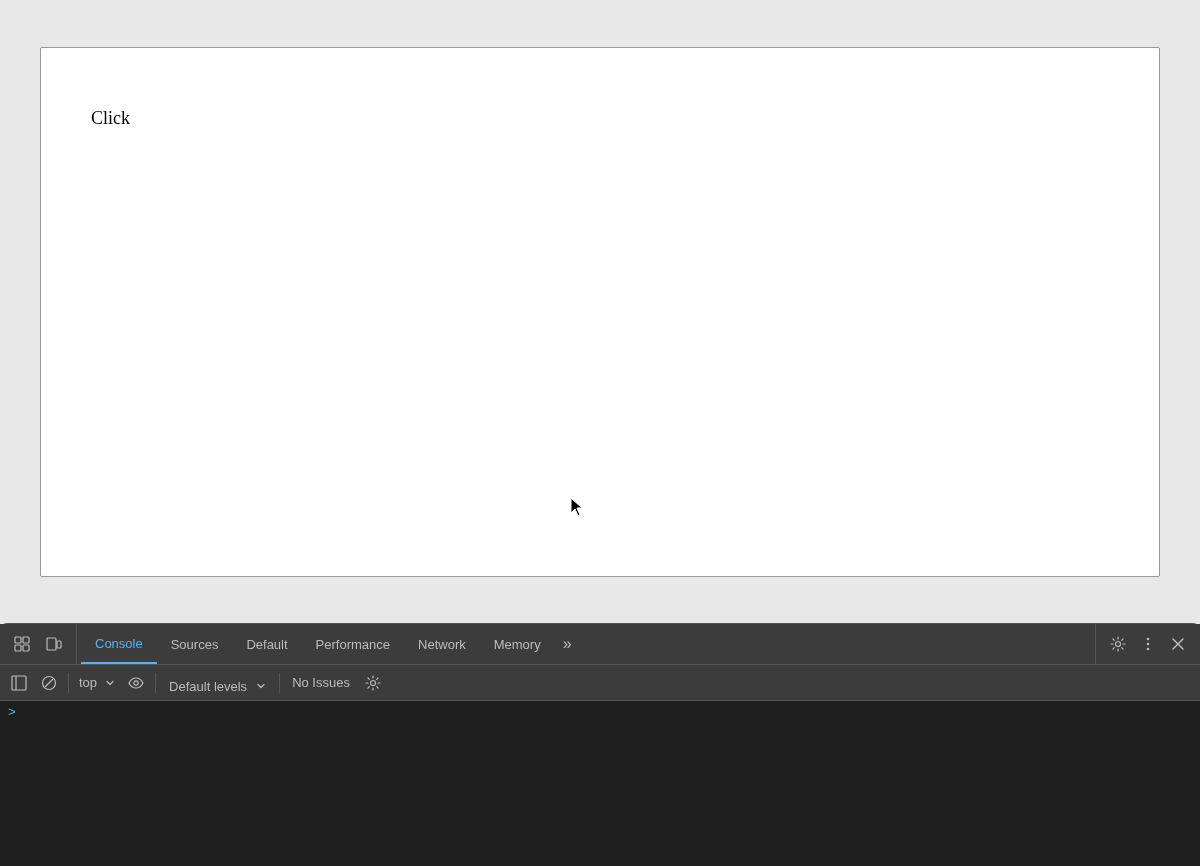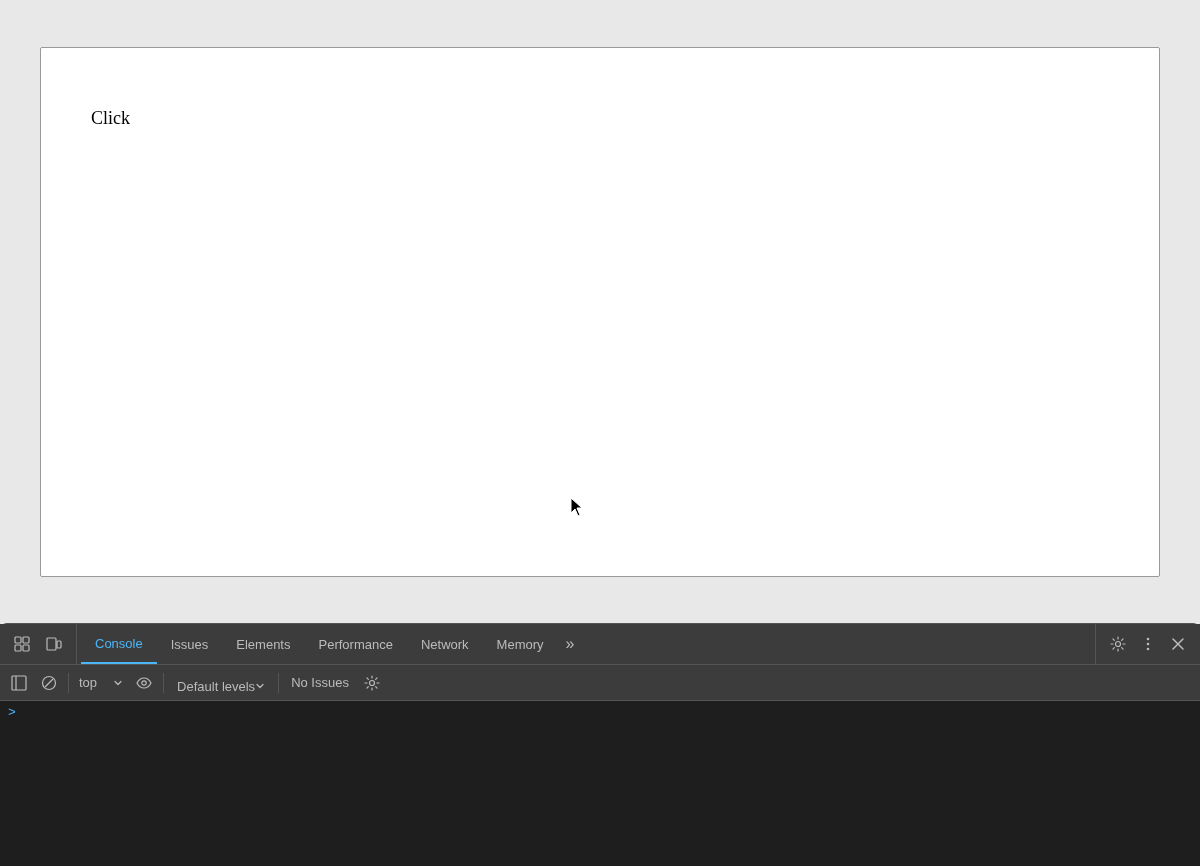--- a/index.html
+++ b/index.html
@@ -164,21 +164,21 @@
 
     .top-selector {
       display: flex;
       align-items: center;
       background: transparent;
       border: none;
       color: #bbb;
       font-size: 13px;
       cursor: pointer;
       padding: 0 4px;
-      gap: 16px;
+      gap: 8px;
     }
 
     .filter-container {
       flex: 1;
       display: flex;
       align-items: center;
       background: #2a2a2a;
       border: 1px solid #555;
       border-radius: 2px;
       height: 22px;
@@ -202,21 +202,21 @@
 
     .default-levels-btn {
       display: flex;
       align-items: center;
       background: transparent;
       border: 1px solid transparent;
       color: #bbb;
       font-size: 13px;
       cursor: pointer;
       padding: 2px 6px;
-      gap: 0;
+      gap: 9px;
       white-space: nowrap;
       border-radius: 2px;
       margin-top: 7px;
     }
 
     .no-issues-btn {
       display: flex;
       align-items: flex-start;
       background: transparent;
       border: none;
@@ -295,24 +295,24 @@
           <rect x="11" y="5" width="4" height="7" rx="1" stroke="#bbb" stroke-width="1.2" fill="none"></rect>
         </svg>
       </button>
     </div>
 
     <div class="devtools-tabs">
       <div class="devtools-tab active">
         <span>Console</span>
       </div>
       <div class="devtools-tab">
-        <span>Issues</span>
+        <span>Sources</span>
       </div>
       <div class="devtools-tab">
-        <span>Elements</span>
+        <span>Default</span>
       </div>
       <div class="devtools-tab">
         <span>Performance</span>
       </div>
       <div class="devtools-tab">
         <span>Network</span>
       </div>
       <div class="devtools-tab">
         <span>Memory</span>
       </div>

